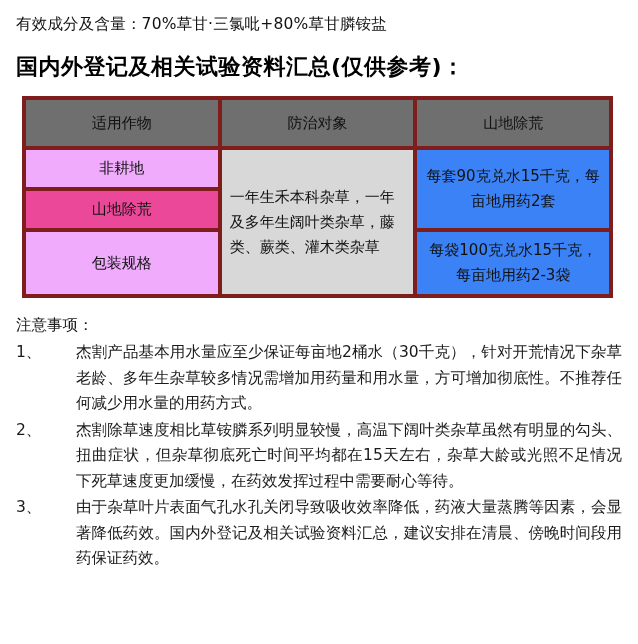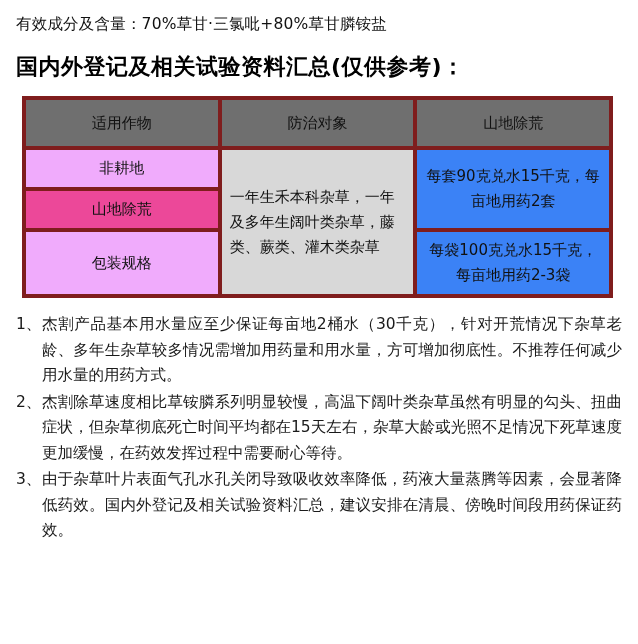--- a/index.html
+++ b/index.html
@@ -92,20 +92,21 @@
     line-height: 25.5px;
     margin-bottom: 1px;
   }
   .note-num {
     width: 26px;
     flex: 0 0 26px;
   }
   .note-text {
     flex: 1 1 auto;
     text-align: justify;
+    margin-left: 34px;
   }
 </style>
 </head>
 <body>
 
 <div class="page">
 
   <div>
     <div class="spec-line">有效成分及含量：70%草甘·三氯吡+80%草甘膦铵盐</div>
   </div>
@@ -128,20 +129,21 @@
       <td class="crop-cell light">山地除荒</td>
     </tr>
     <tr>
       <td class="crop-cell">包装规格</td>
       <td class="dose-cell">每袋100克兑水15千克，每亩地用药2-3袋</td>
     </tr>
   </tbody>
     </table>
 
   <div class="notes">
+    <div class="notes-title">注意事项：</div>
 
     <div class="note-item">
       <div class="note-num">1、</div>
       <div class="note-text">杰割产品基本用水量应至少保证每亩地2桶水（30千克），针对开荒情况下杂草老龄、多年生杂草较多情况需增加用药量和用水量，方可增加彻底性。不推荐任何减少用水量的用药方式。</div>
     </div>
 
     <div class="note-item">
       <div class="note-num">2、</div>
       <div class="note-text">杰割除草速度相比草铵膦系列明显较慢，高温下阔叶类杂草虽然有明显的勾头、扭曲症状，但杂草彻底死亡时间平均都在15天左右，杂草大龄或光照不足情况下死草速度更加缓慢，在药效发挥过程中需要耐心等待。</div>
     </div>

